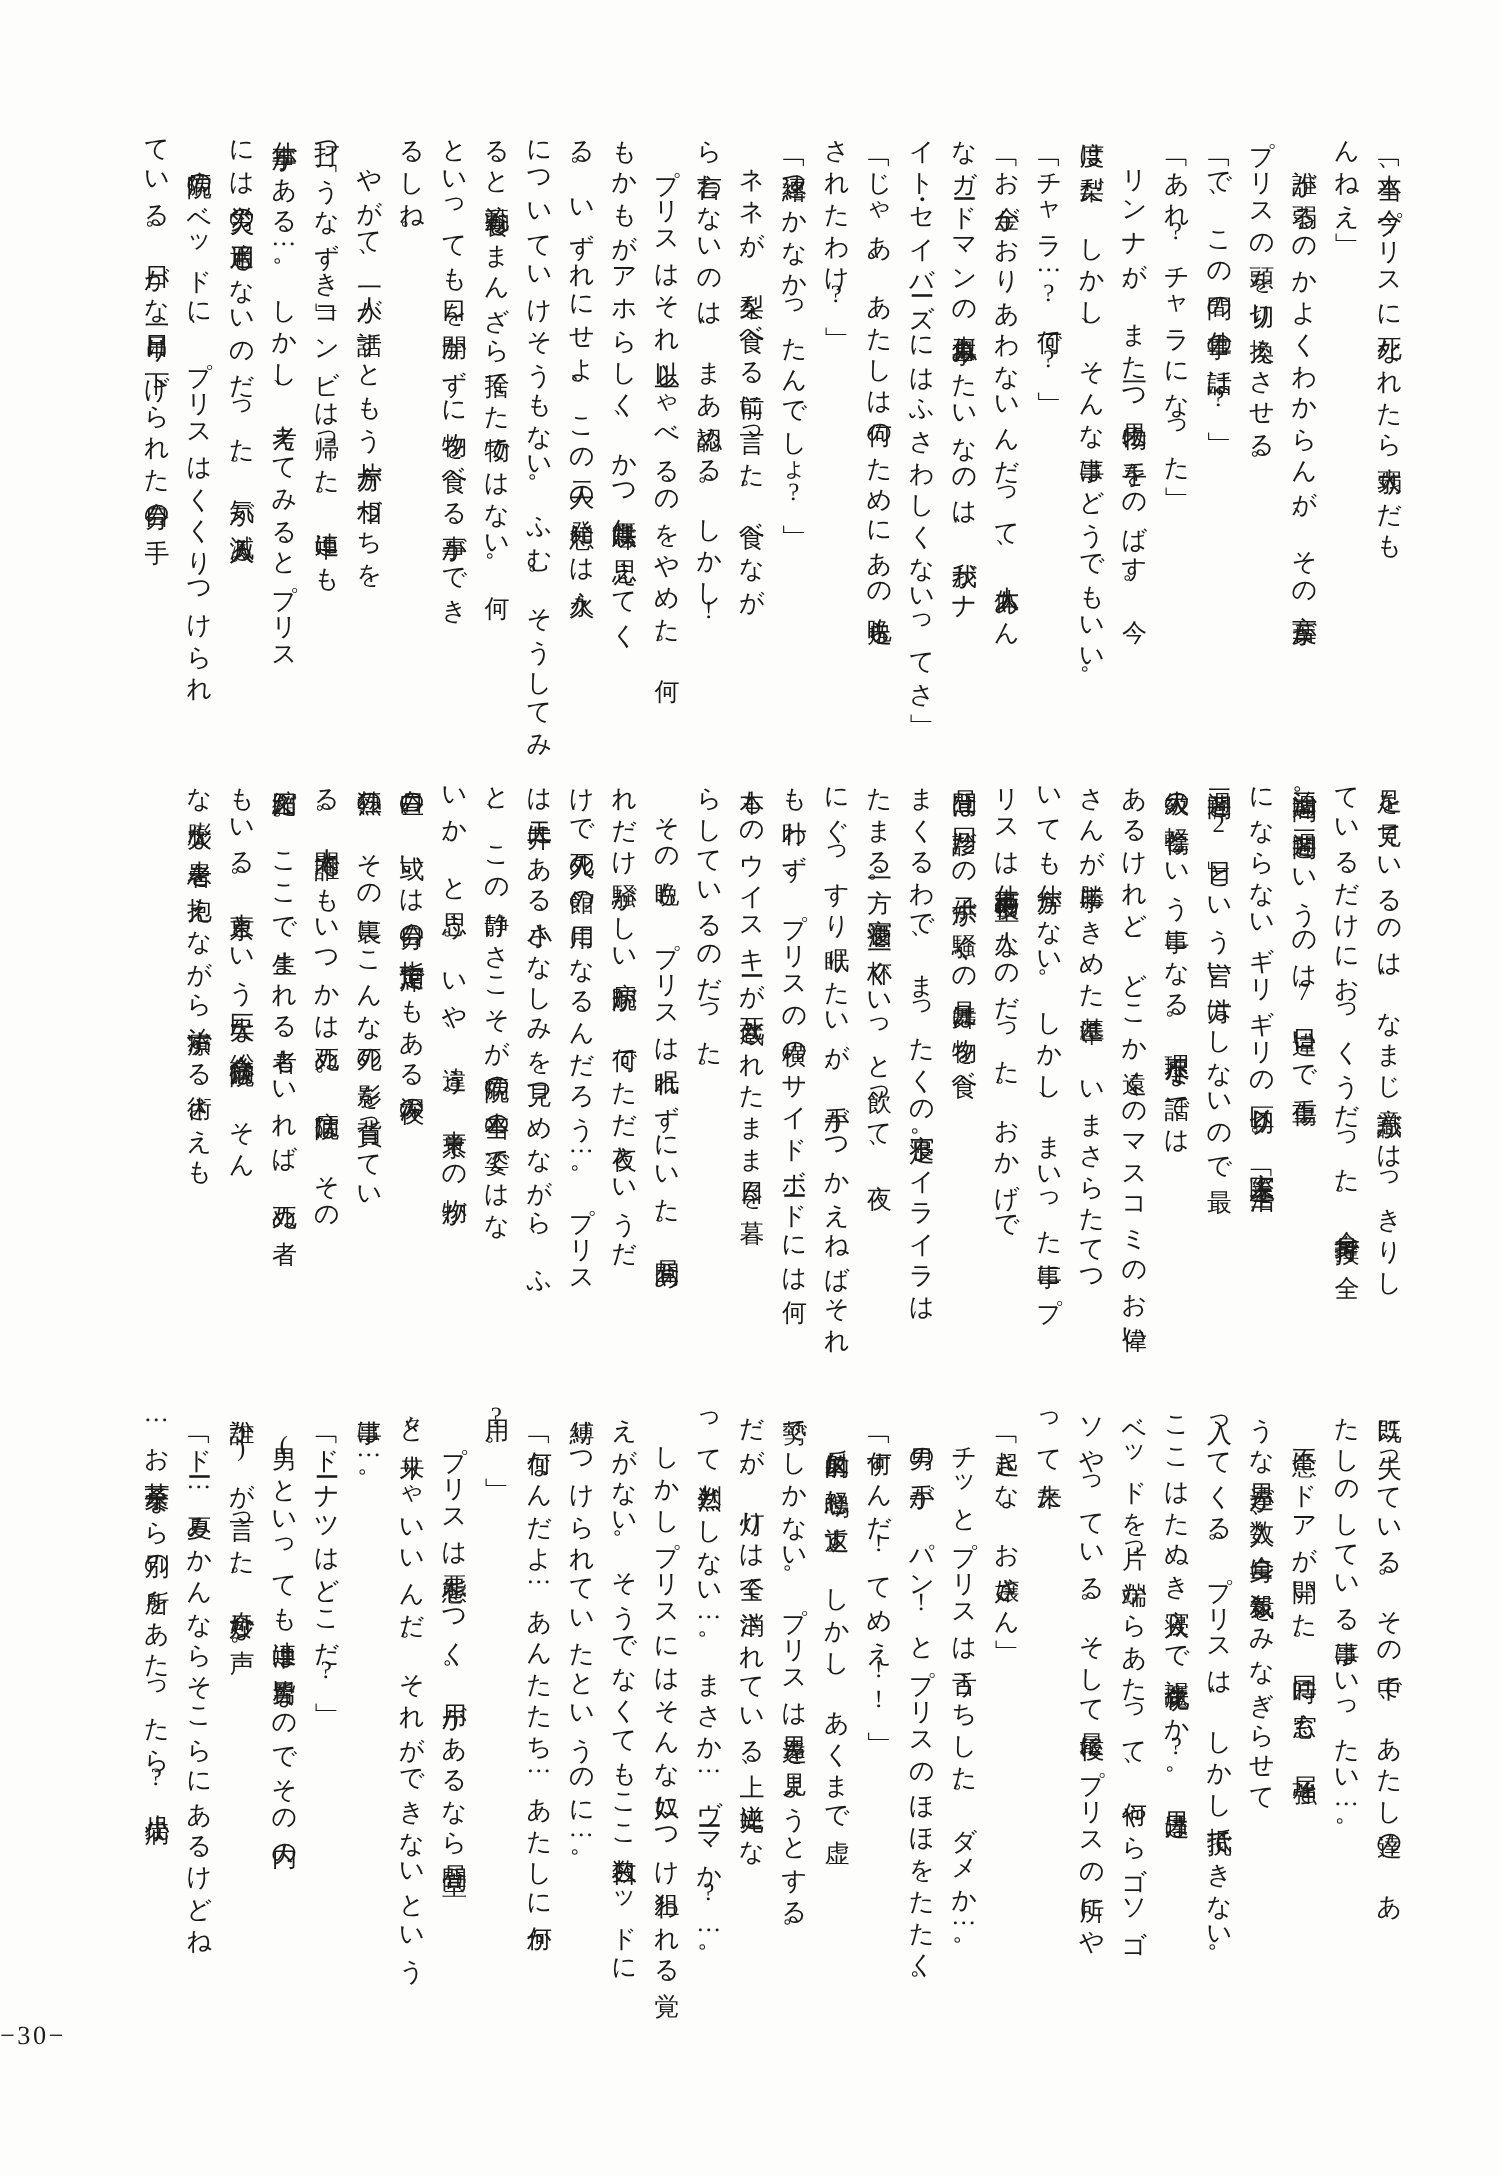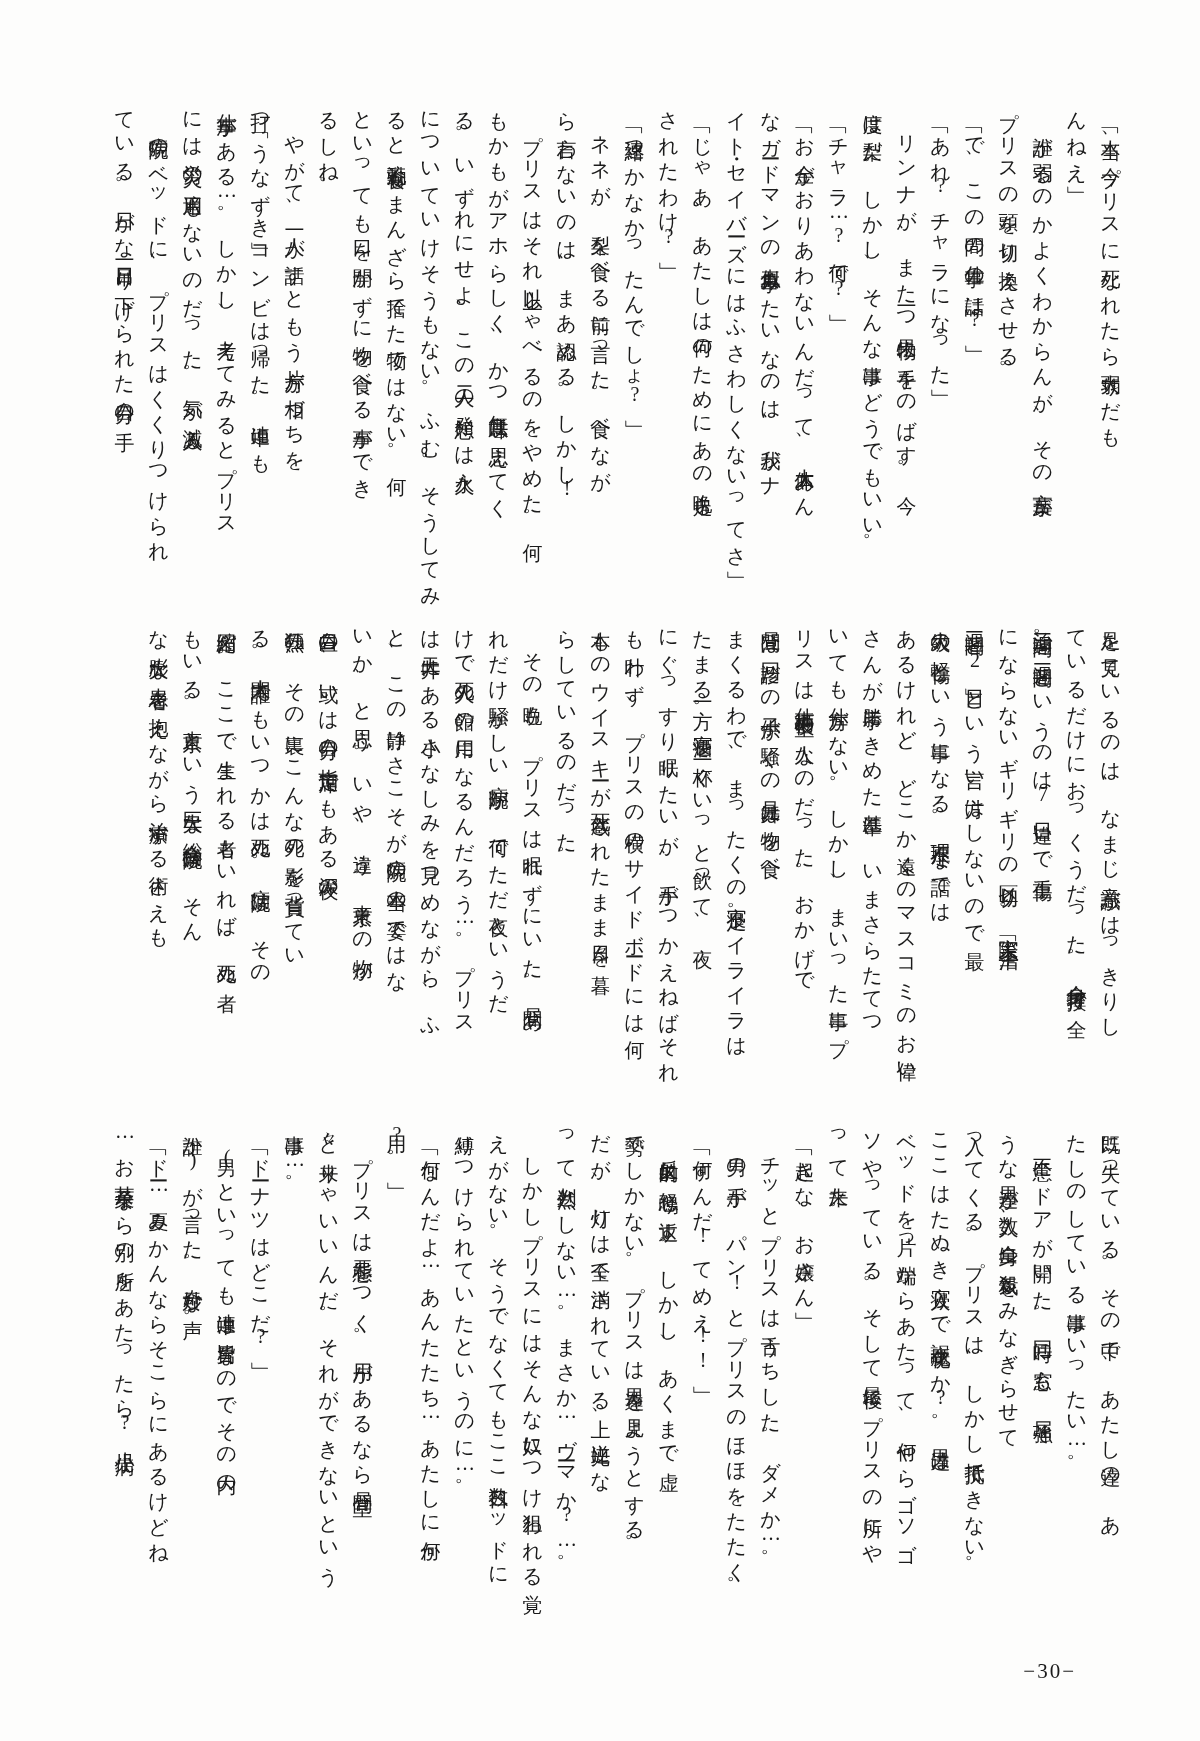--- a/index.html
+++ b/index.html
@@ -22,23 +22,23 @@
     line-height:34px;
     white-space:nowrap;
   }
   .band p{margin:0;padding:0;}
   .band p.ind{text-indent:22.5px;}
   .band-1{top:98px;height:484px;}
   .band-2{top:616px;height:480px;}
   .band-3{top:1120px;height:484px;}
   .page-number{
     position:absolute;
-    top:1659px;left:0;
+    top:1616px;left:0;
     width:1076px;
-    text-align:right;
+    text-align:left;
     font-size:21px;
     letter-spacing:2px;
   }
 </style>
 </head>
 <body>
 
 <div class="page">
   <div class="band band-1">
       <p class="ind">「本当、今プリスに死なれたら大弱りだも</p>

